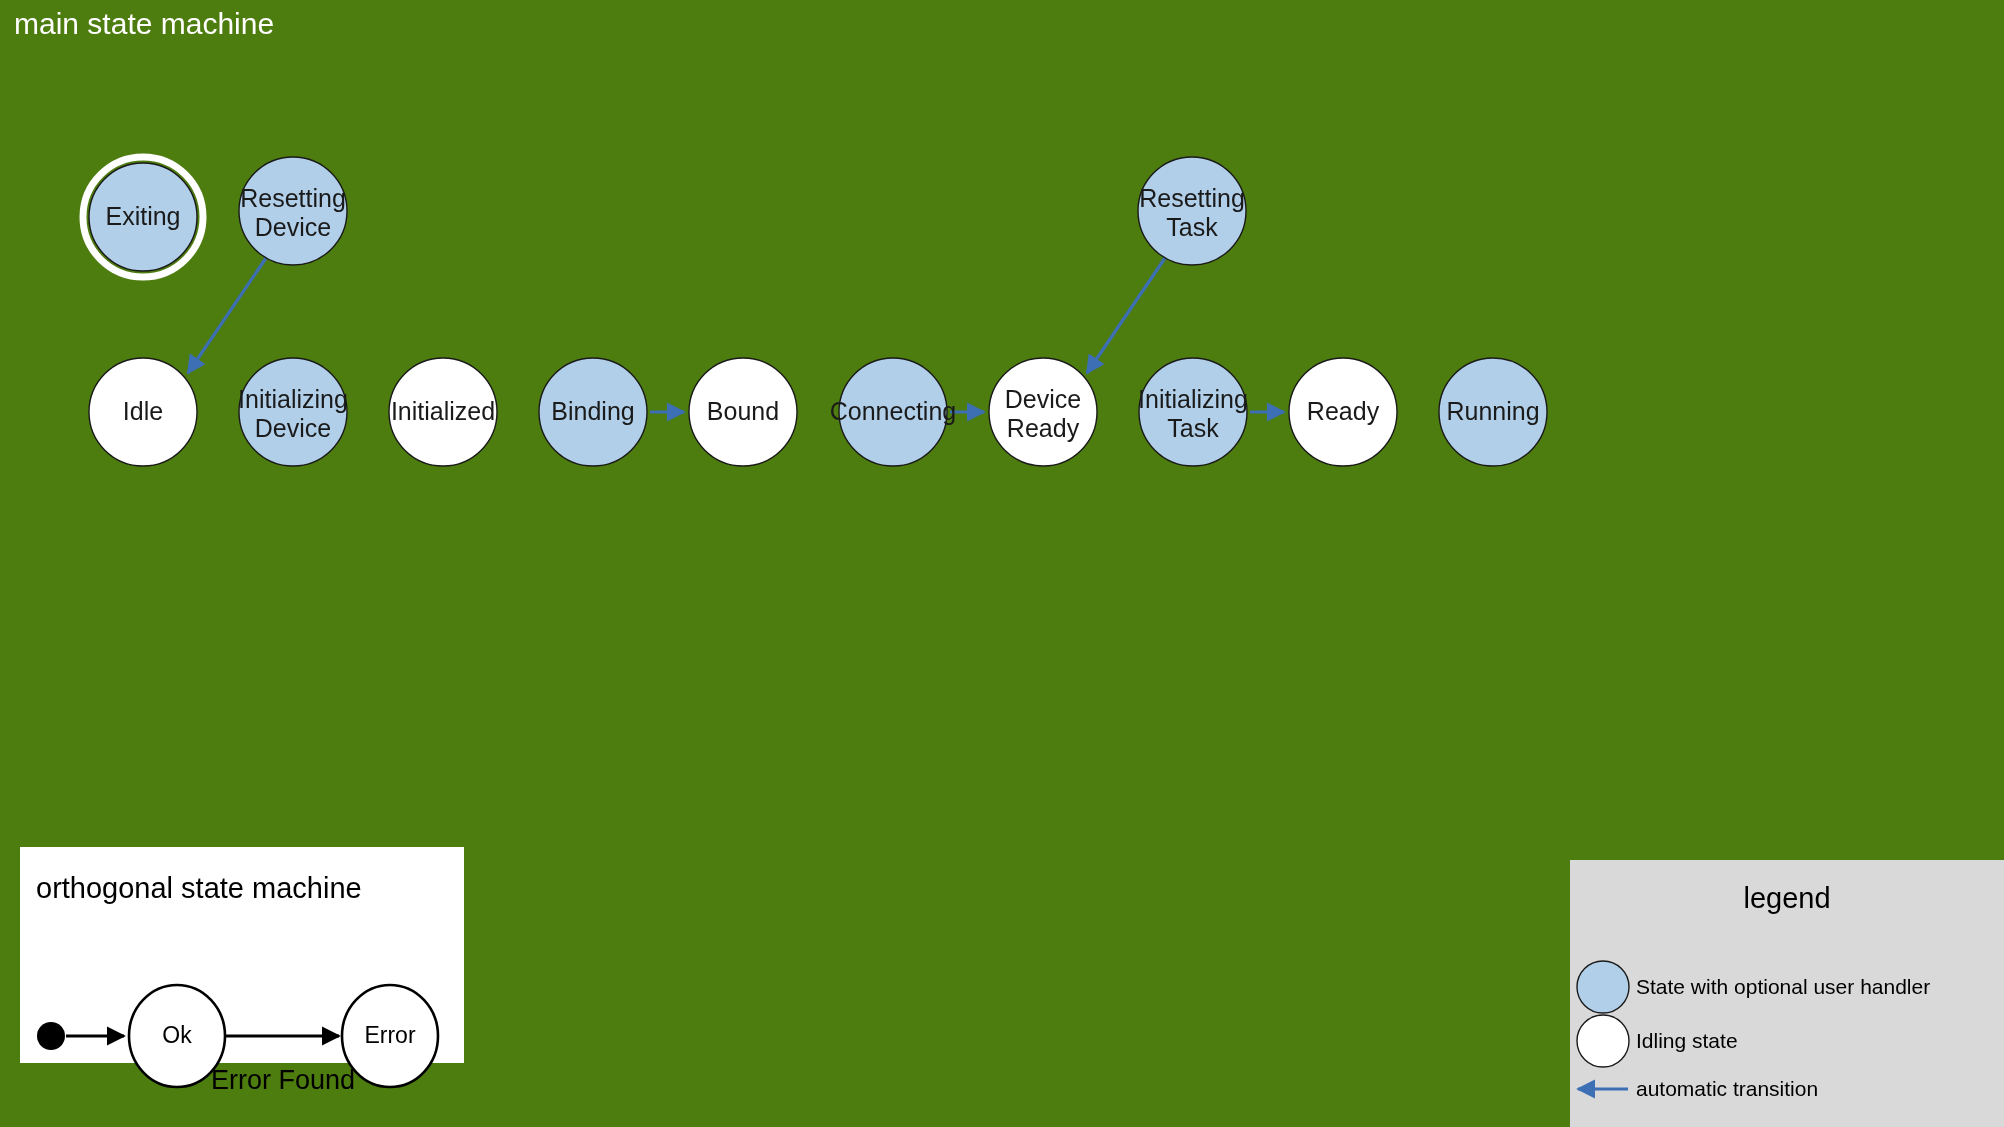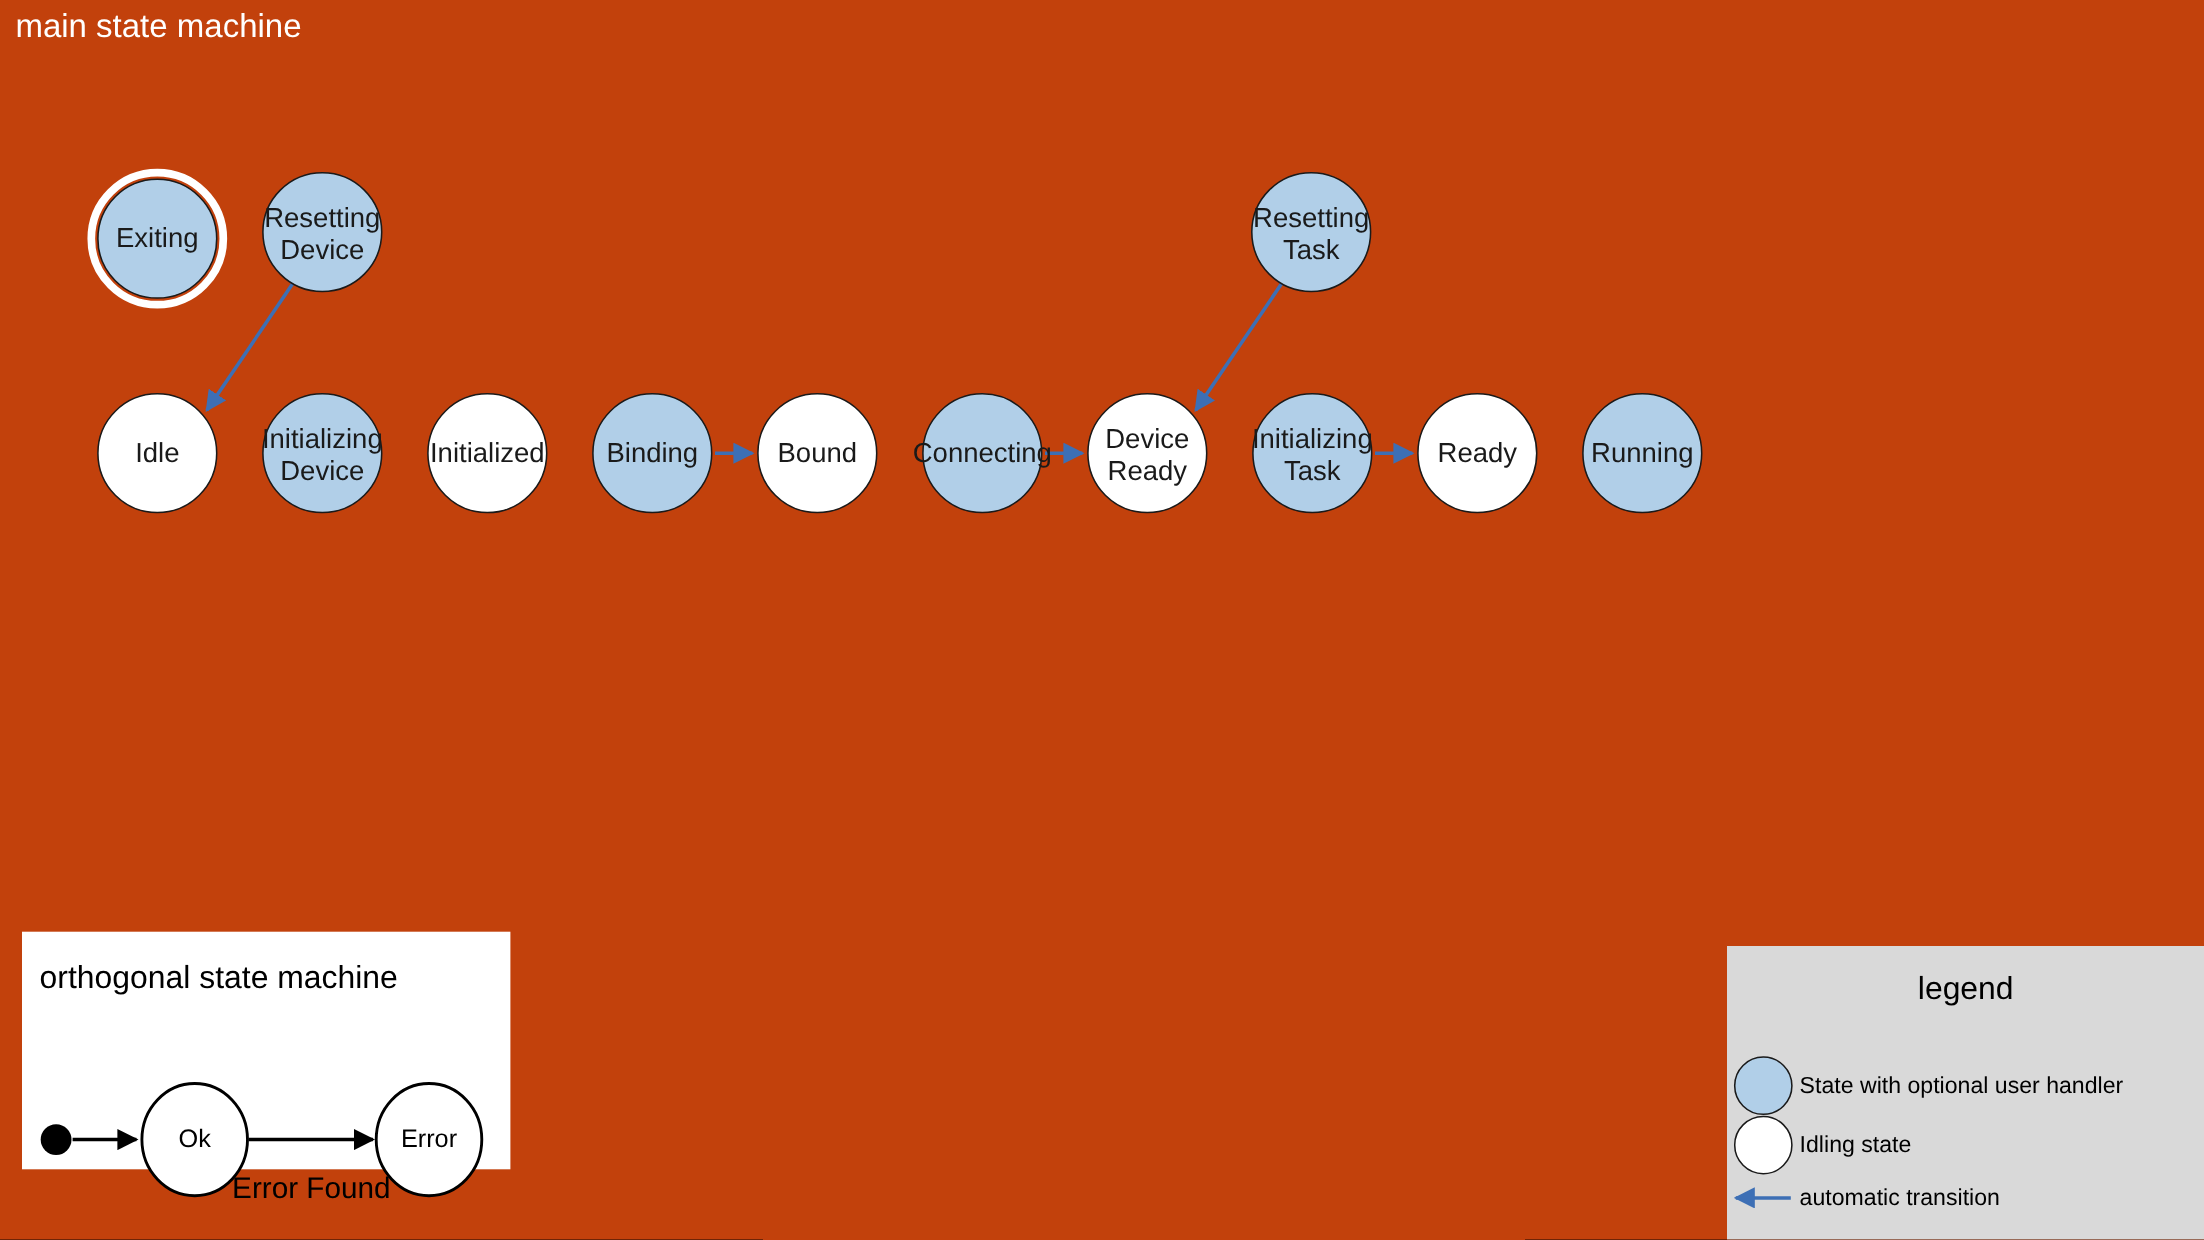--- a/index.html
+++ b/index.html
@@ -10,21 +10,21 @@
   body {
     width: 2004px;
     height: 1127px;
     overflow: hidden;
     font-family: "Liberation Sans", sans-serif;
   }
   #stage {
     position: relative;
     width: 2004px;
     height: 1127px;
-    background: #c2410c;
+    background: #4d7c0f;
   }
   svg.diagram {
     position: absolute;
     left: 0;
     top: 0;
     width: 2004px;
     height: 1127px;
     display: block;
   }
   text { font-family: "Liberation Sans", sans-serif; }

